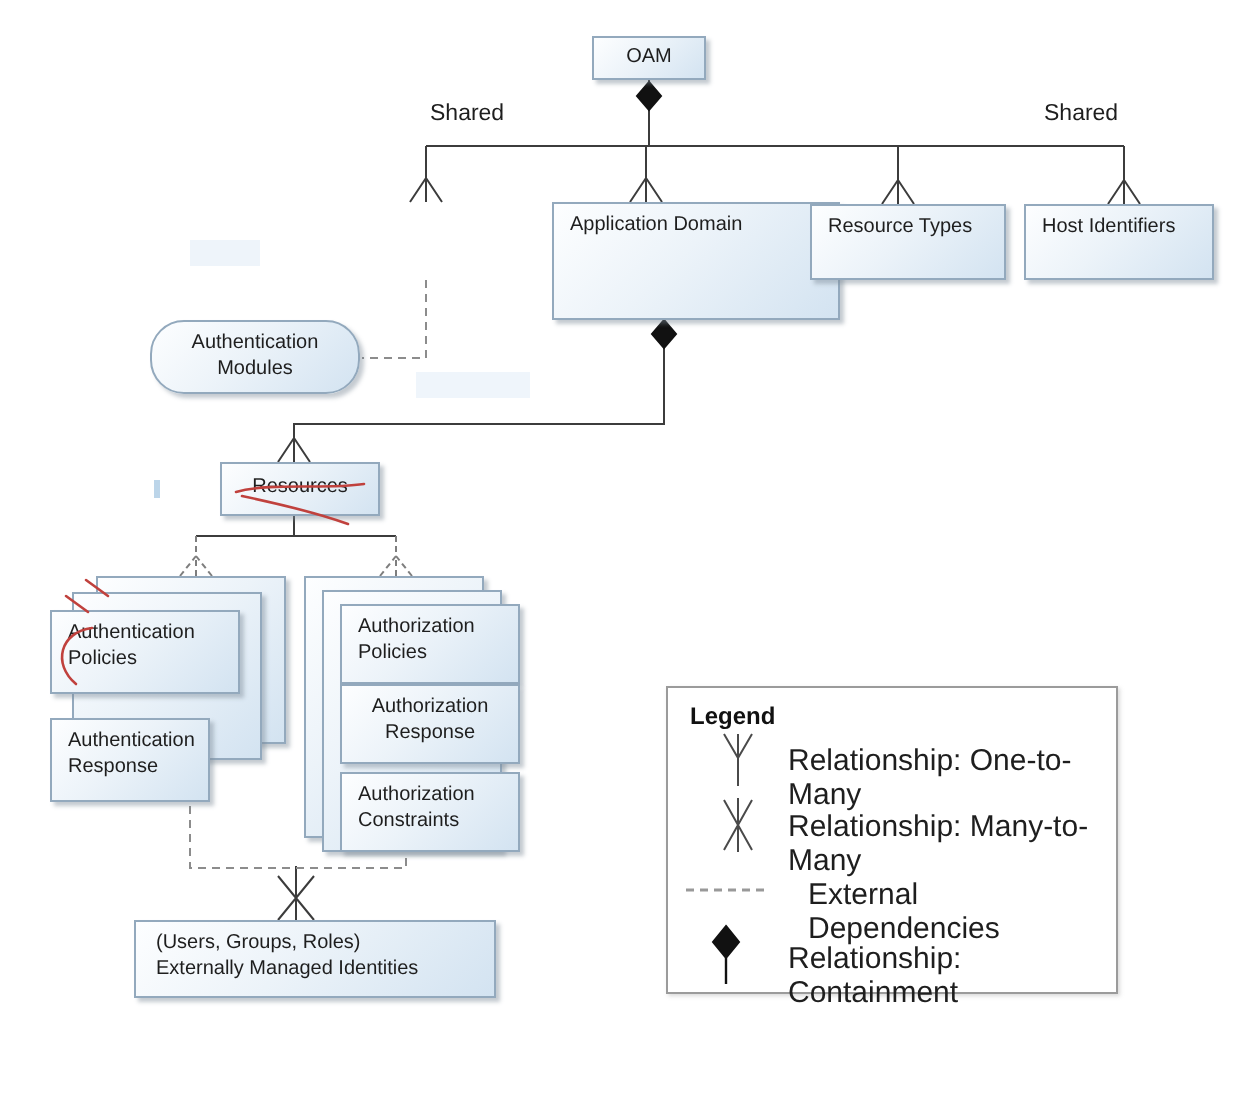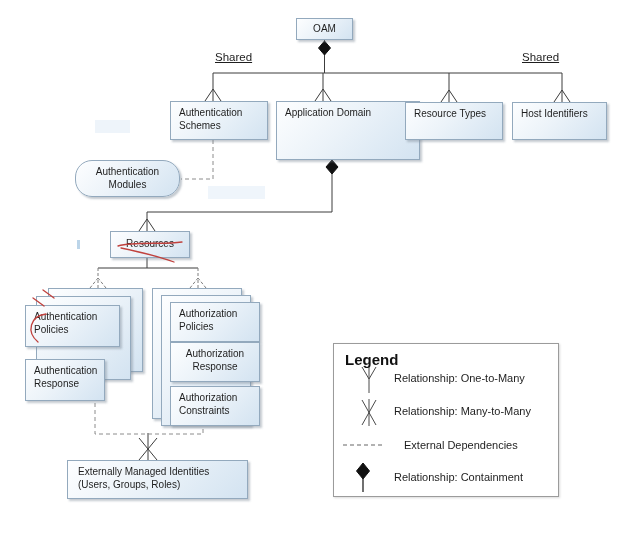--- a/index.html
+++ b/index.html
@@ -7,27 +7,27 @@
           font-family:"Liberation Sans",sans-serif;overflow:hidden;}
   svg.layer{position:absolute;left:0;top:0;}
   .node{position:absolute;box-sizing:border-box;
         border:1px solid #93a9bd;
         background:linear-gradient(135deg,#fdfeff 0%,#ecf3f9 45%,#d3e3f1 100%);
         box-shadow:2px 2px 2px rgba(125,138,150,.45);
         font-size:10px;line-height:1.28;color:#1e1e1e;padding:5px 8px;}
   .node.center{display:flex;align-items:center;justify-content:center;
         text-align:center;padding:2px;}
   .node.stack-layer{padding:0;}
-  .shared-label{position:absolute;font-size:11.5px;color:#1e1e1e;text-decoration:underline;}
+  .shared-label{position:absolute;font-size:11.5px;color:#1e1e1e;}
   #legend{position:absolute;left:333px;top:343px;width:226px;height:154px;
         box-sizing:border-box;background:#fff;border:1px solid #9b9b9b;
         box-shadow:1px 1px 2px rgba(150,150,150,.35);}
   .legend-title{position:absolute;left:11px;top:7px;font-weight:bold;
-        font-size:15px;color:#111;}
-  .legend-label{position:absolute;left:60px;font-size:11px;color:#1e1e1e;}
+        font-size:12px;color:#111;}
+  .legend-label{position:absolute;left:60px;font-size:15px;color:#1e1e1e;}
 </style>
 </head>
 <body>
 
 <div id="canvas">
 
   <svg class="layer" width="620" height="552">
 
     <rect x="95" y="120" width="35" height="13" fill="#eef4fa"></rect>
     <rect x="208" y="186" width="57" height="13" fill="#eff5fb"></rect>
@@ -55,43 +55,42 @@
       <path d="M98,268 V278 M90,288 L98,278 M98,288 L98,278 M106,288 L98,278"></path>
       <path d="M198,268 V278 M190,288 L198,278 M198,288 L198,278 M206,288 L198,278"></path>
     </g>
   </svg>
 
   <div class="node center" style="left:296px;top:18px;width:57px;height:22px;">OAM</div>
 
   <div class="shared-label" style="left:215px;top:51px;">Shared</div>
   <div class="shared-label" style="left:522px;top:51px;">Shared</div>
 
-  <div class="node" style="left:170px;top:101px;width:98px;height:39px;">Authentication Schemes</div>
   <div class="node" style="left:276px;top:101px;width:144px;height:59px;">Application Domain</div>
   <div class="node" style="left:405px;top:102px;width:98px;height:38px;">Resource Types</div>
   <div class="node" style="left:512px;top:102px;width:95px;height:38px;">Host Identifiers</div>
 
   <div class="node center" style="left:75px;top:160px;width:105px;height:37px;border-radius:17px;">Authentication Modules</div>
 
   <div class="node center" style="left:110px;top:231px;width:80px;height:27px;">Resources</div>
 
   <div class="node stack-layer" style="left:48px;top:288px;width:95px;height:84px;"></div>
   <div class="node stack-layer" style="left:36px;top:296px;width:95px;height:84px;"></div>
   <div class="node" style="left:25px;top:305px;width:95px;height:42px;">Authentication Policies</div>
   <div class="node" style="left:25px;top:359px;width:80px;height:42px;">Authentication Response</div>
 
   <div class="node stack-layer" style="left:152px;top:288px;width:90px;height:131px;"></div>
   <div class="node stack-layer" style="left:161px;top:295px;width:90px;height:131px;"></div>
   <div class="node" style="left:170px;top:302px;width:90px;height:40px;">Authorization Policies</div>
   <div class="node" style="left:170px;top:342px;width:90px;height:40px;text-align:center;">Authorization Response</div>
   <div class="node" style="left:170px;top:386px;width:90px;height:40px;">Authorization Constraints</div>
 
   <div class="node" style="left:67px;top:460px;width:181px;height:39px;padding:5px 10px;">
+    <span style="display:block;">(Users, Groups, Roles)</span>
     <span style="display:block;">Externally Managed Identities</span>
-    <span style="display:block;">(Users, Groups, Roles)</span>
   </div>
 
   <div id="legend">
     <div class="legend-title">Legend</div>
     <svg class="layer" width="226" height="154">
       <g stroke="#4a4a4a" stroke-width="1" fill="none">
         <path d="M35,23 V49 M28,23 L35,35 M42,23 L35,35"></path>
         <path d="M35,55 V82 M28,56 L42,81 M42,56 L28,81"></path>
       </g>
       <path d="M9,101 H51" stroke="#999" stroke-width="1.4" stroke-dasharray="4 3" fill="none"></path>

